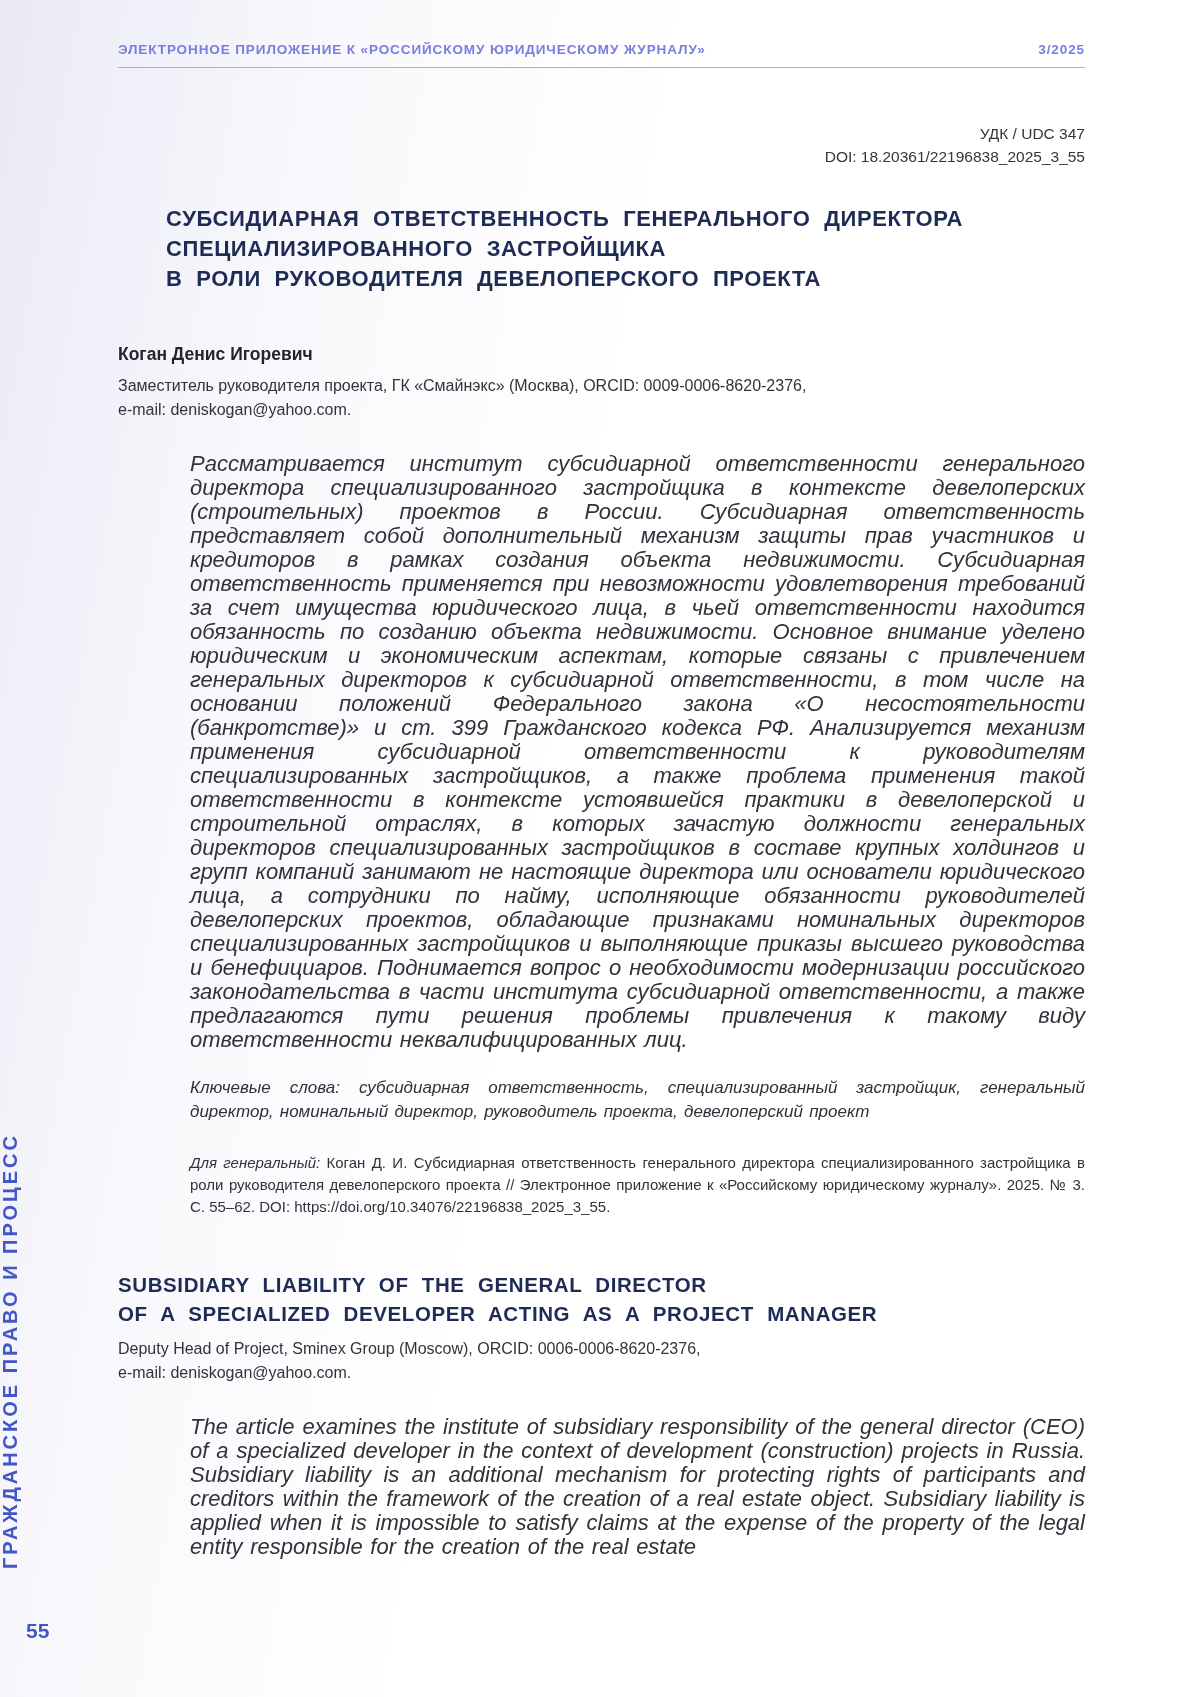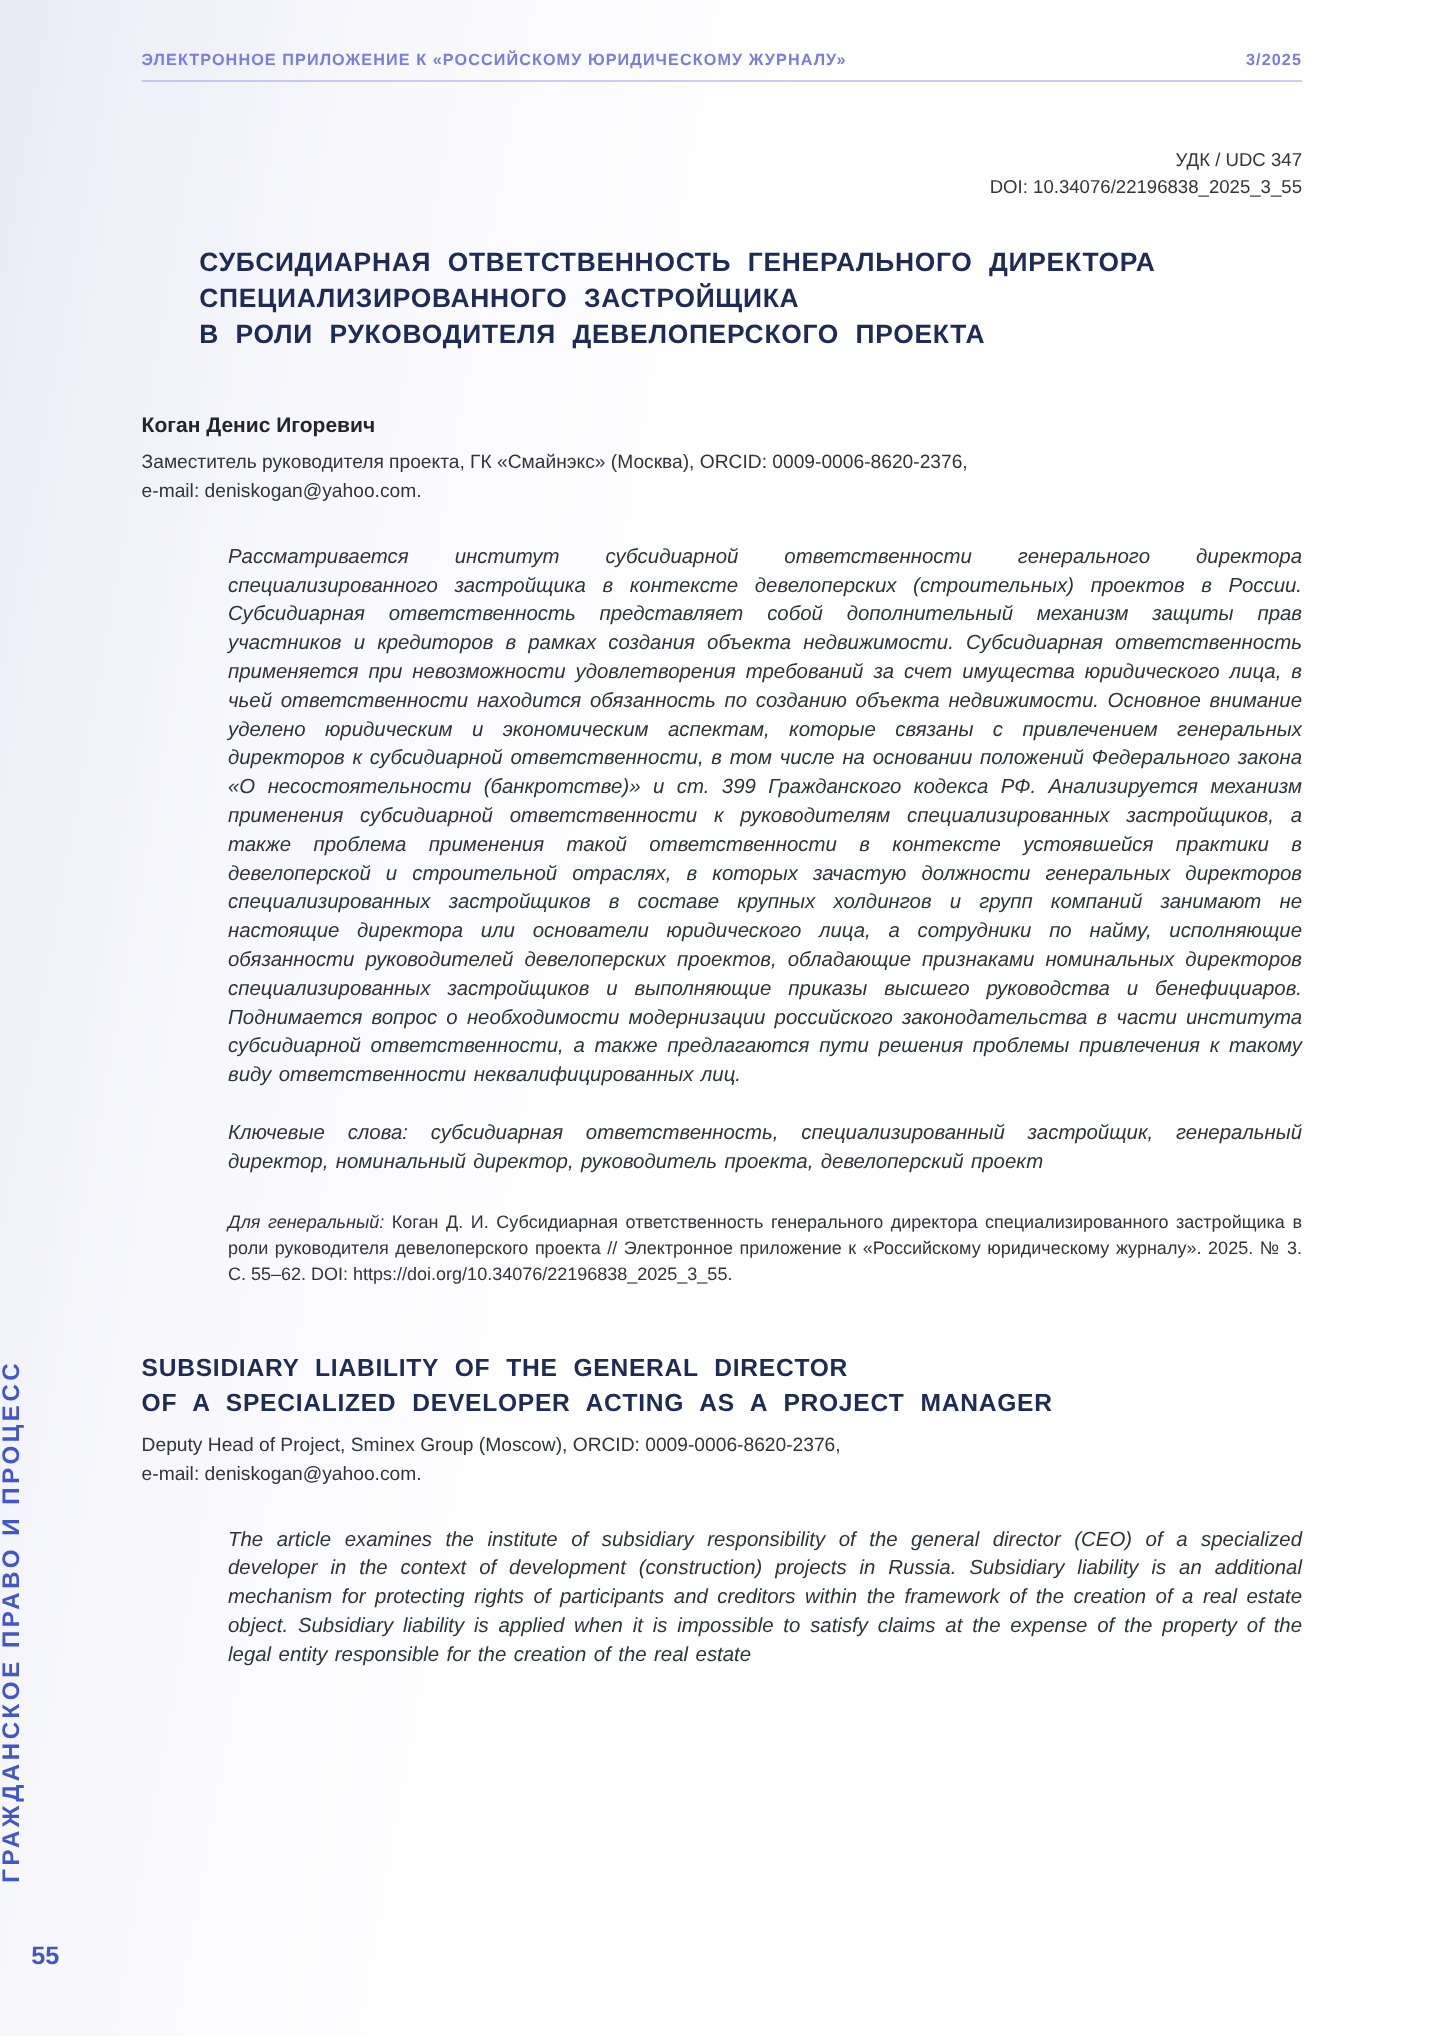--- a/index.html
+++ b/index.html
@@ -29,21 +29,21 @@
   }
   .title-ru { margin-top:36px; font-size:22px; line-height:30px;margin-left:48px; }
   .title-en { margin-top:52px; font-size:20.5px; line-height:29px; }
 
   .author { margin-top:50px; font-size:17.5px; font-weight:bold; color:#23252e; }
   .affiliation { margin-top:9px; font-size:16px; line-height:24px; white-space:pre-line; color:#32333b; }
 
   .indent { margin-left:72px; }
 
   .abstract {
-    margin-top:30px; font-style:italic; font-size:17px; line-height:24px;
+    margin-top:30px; font-style:italic; font-size:22px; line-height:24px;
     text-align:justify; color:#30323a; word-spacing:1.5px;
   }
   .keywords {
     margin-top:24px; font-style:italic; font-size:17px; line-height:24px;
     text-align:justify; color:#30323a; word-spacing:1.5px;
   }
   .citation { margin-top:28px; font-size:15px; line-height:22px; text-align:justify; color:#32333b; }
   .citation .lead { font-style:italic; }
 
   .sidebar-section {
@@ -64,21 +64,21 @@
   <div class="content">
 
     <div class="header-row">
       <span class="header-title">ЭЛЕКТРОННОЕ ПРИЛОЖЕНИЕ К «РОССИЙСКОМУ ЮРИДИЧЕСКОМУ ЖУРНАЛУ»</span>
       <span class="header-issue">3/2025</span>
     </div>
     <div class="header-rule"></div>
 
     <div class="meta">
       <div>УДК / UDC 347</div>
-      <div>DOI: 10.34076/22196838_2025_3_55</div>
+      <div>DOI: 18.20361/22196838_2025_3_55</div>
     </div>
 
     <h1 class="title-ru">СУБСИДИАРНАЯ ОТВЕТСТВЕННОСТЬ ГЕНЕРАЛЬНОГО ДИРЕКТОРА
 СПЕЦИАЛИЗИРОВАННОГО ЗАСТРОЙЩИКА
 В РОЛИ РУКОВОДИТЕЛЯ ДЕВЕЛОПЕРСКОГО ПРОЕКТА</h1>
 
     <div class="author">Коган Денис Игоревич</div>
     <div class="affiliation">Заместитель руководителя проекта, ГК «Смайнэкс» (Москва), ORCID: 0009-0006-8620-2376,
 e-mail: deniskogan@yahoo.com.</div>
 
@@ -87,21 +87,21 @@
       <p class="keywords">Ключевые слова: субсидиарная ответственность, специализированный застройщик, генеральный директор, номинальный директор, руководитель проекта, девелоперский проект</p>
       <p class="citation">
         <span class="lead">Для генеральный:</span>
         <span>Коган Д. И. Субсидиарная ответственность генерального директора специализированного застройщика в роли руководителя девелоперского проекта // Электронное приложение к «Российскому юридическому журналу». 2025. № 3. С. 55–62. DOI: https://doi.org/10.34076/22196838_2025_3_55.</span>
       </p>
     </div>
 
     <h2 class="title-en">SUBSIDIARY LIABILITY OF THE GENERAL DIRECTOR
 OF A SPECIALIZED DEVELOPER ACTING AS A PROJECT MANAGER</h2>
 
-    <div class="affiliation">Deputy Head of Project, Sminex Group (Moscow), ORCID: 0009-0006-8620-2376,
+    <div class="affiliation">Deputy Head of Project, Sminex Group (Moscow), ORCID: 0006-0006-8620-2376,
 e-mail: deniskogan@yahoo.com.</div>
 
     <div class="indent">
       <p class="abstract">The article examines the institute of subsidiary responsibility of the general director (CEO) of a specialized developer in the context of development (construction) projects in Russia. Subsidiary liability is an additional mechanism for protecting rights of participants and creditors within the framework of the creation of a real estate object. Subsidiary liability is applied when it is impossible to satisfy claims at the expense of the property of the legal entity responsible for the creation of the real estate</p>
     </div>
 
   </div>
 
   <div class="sidebar-section">ГРАЖДАНСКОЕ ПРАВО И ПРОЦЕСС</div>
   <div class="page-number">55</div>

